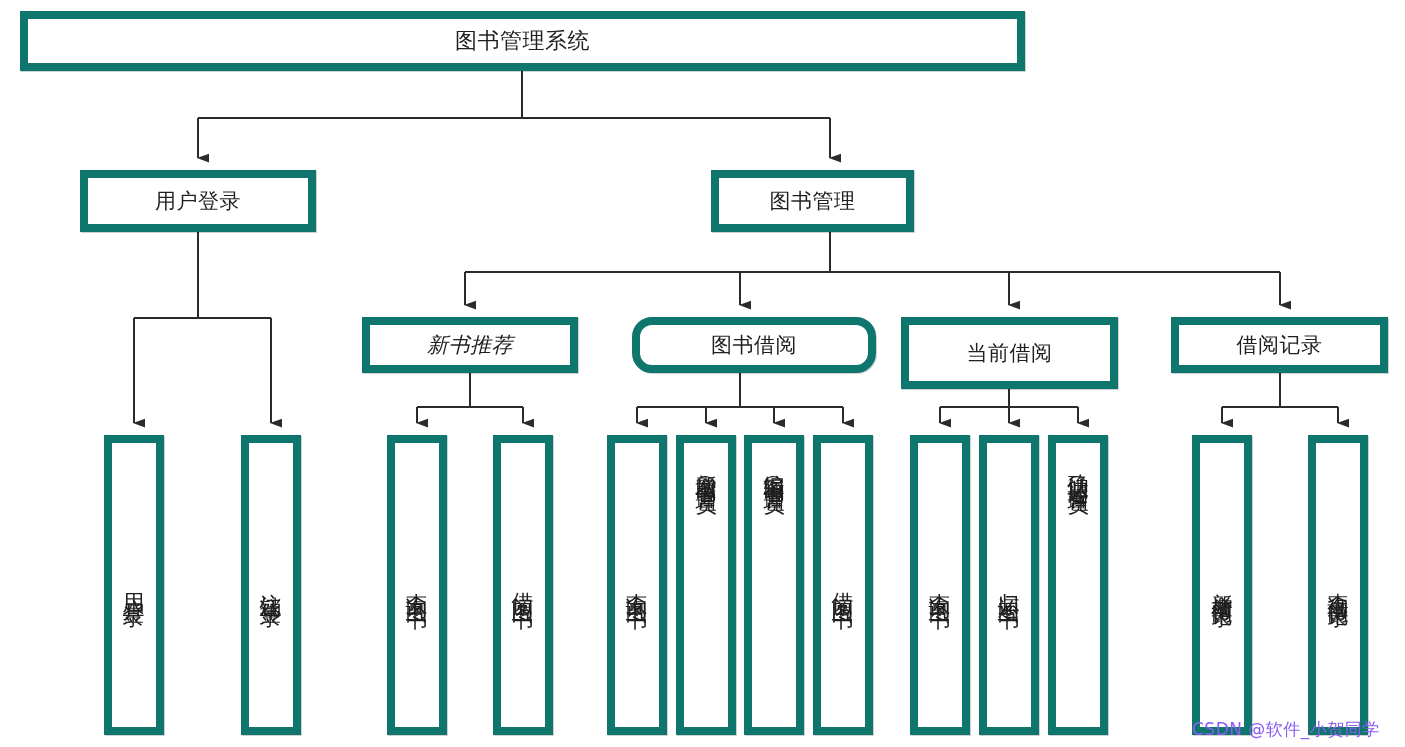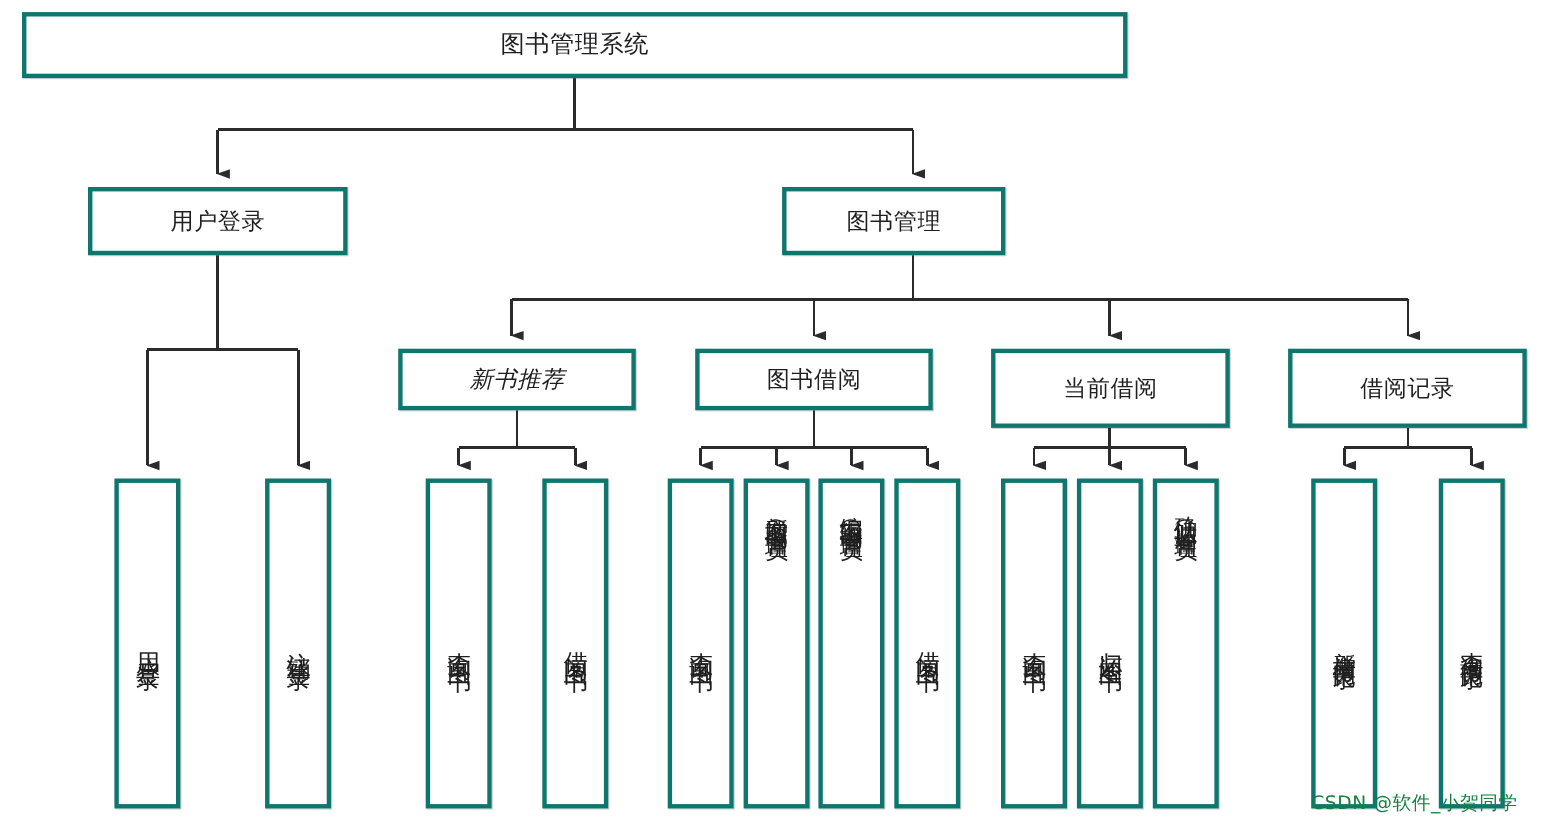--- a/index.html
+++ b/index.html
@@ -19,21 +19,21 @@
   #wires{
     position:absolute;
     left:0; top:0;
     width:1405px; height:747px;
     z-index:1;
   }
   .node{
     position:absolute;
     box-sizing:border-box;
     background:#ffffff;
-    border:4px solid #0f766e;
+    border:8px solid #0f766e;
     box-shadow:1px 1px 0 rgba(0,0,0,0.18);
     z-index:2;
     display:flex;
     align-items:center;
     justify-content:center;
     text-align:center;
   }
   .node .label{
     display:block;
     color:#1f1f1f;
@@ -65,21 +65,21 @@
     font-size:21px;
     letter-spacing:3px;
   }
   .node.v.centered{
     align-items:center;
     padding-top:0;
   }
   .watermark{
     position:absolute;
     z-index:3;
-    color:#15803d;
+    color:#8b5cf6;
     font-size:17px;
     letter-spacing:0.5px;
     white-space:nowrap;
     user-select:none;
   }
 </style>
 </head>
 <body>
 
 <div id="canvas">
@@ -143,29 +143,29 @@
   </div>
 
   <div class="node h" style="left:711px;top:170px;width:203px;height:62px;">
     <span class="label">图书管理</span>
   </div>
 
   <div class="node h" style="left:362px;top:317px;width:216px;height:56px;font-style:italic;">
     <span class="label">新书推荐</span>
   </div>
 
-  <div class="node h" style="left:632px;top:317px;width:216px;height:56px;">
+  <div class="node h" style="left:632px;top:317px;width:244px;height:56px;border-radius:20px;">
     <span class="label">图书借阅</span>
   </div>
 
   <div class="node h" style="left:901px;top:317px;width:217px;height:72px;">
     <span class="label">当前借阅</span>
   </div>
 
-  <div class="node h" style="left:1171px;top:317px;width:217px;height:72px;">
+  <div class="node h" style="left:1171px;top:317px;width:217px;height:56px;">
     <span class="label">借阅记录</span>
   </div>
 
   <div class="node v centered" style="left:104px;top:435px;width:60px;height:300px;">
     <span class="label">用户登录</span>
   </div>
 
   <div class="node v centered" style="left:241px;top:435px;width:60px;height:300px;">
     <span class="label">注销登录</span>
   </div>

